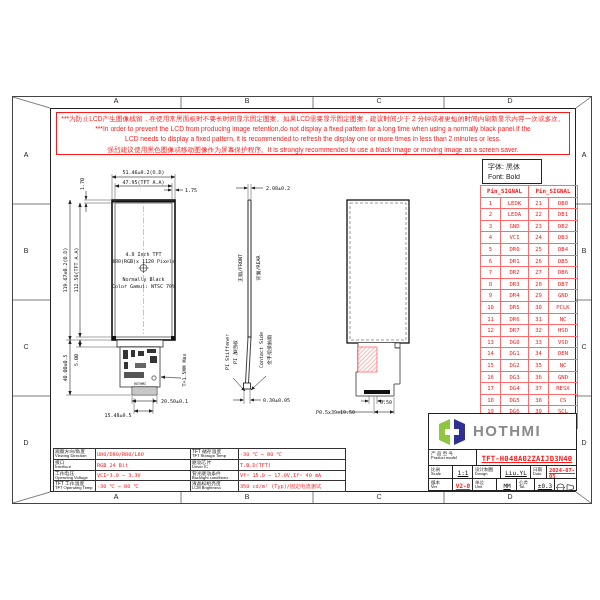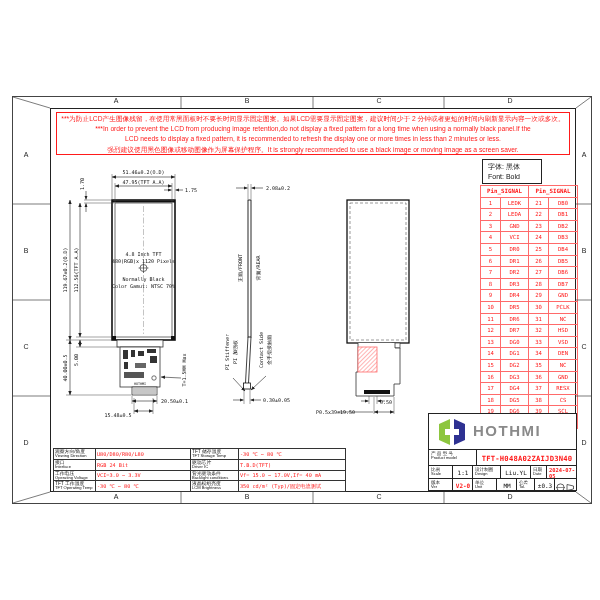--- a/index.html
+++ b/index.html
@@ -30,21 +30,21 @@
   #spec-right { left:190px; top:448px; width:155px; }
   
   #title-block { left:428px; top:413px; width:149px; height:78px; border:1px solid #222; background:#fff; }
   #logo-row { position:relative; height:36px; border-bottom:0.8px solid #222; }
   #logo-text { position:absolute; left:44px; top:8px; font-size:15px; font-weight:700; color:#8a8a8a; letter-spacing:1.5px; }
   .tb-row { display:flex; width:100%; }
   .tb-cell { border-right:0.8px solid #222; border-bottom:0.8px solid #222; overflow:hidden; padding:1px 1px 0 2px; }
   .tb-cell:last-child { border-right:none; }
   .tb-zh { font-size:4.6px; line-height:5px; color:#111; display:block; white-space:nowrap; }
   .tb-en { font-size:4px; line-height:4.6px; color:#111; display:block; white-space:nowrap; }
-  .tb-val { font-family:"DejaVu Sans Mono", monospace; font-size:6px; color:#111; display:flex; align-items:center; justify-content:center; }
+  .tb-val { font-family:"DejaVu Sans Mono", monospace; font-size:6px; color:#111; display:flex; align-items:center; justify-content:center;text-decoration:underline; }
   .tb-red { color:#ff1a1a; font-weight:700; }
   #product-value { font-size:7.2px; letter-spacing:0.2px; }
   svg text { font-family:"DejaVu Sans Mono", monospace; fill:#111; }
   .dim { font-size:5px; }
   .dims-line { stroke:#222; stroke-width:0.6; }
   .ext-line { stroke:#444; stroke-width:0.5; }
 </style>
 </head>
 <body>
 

